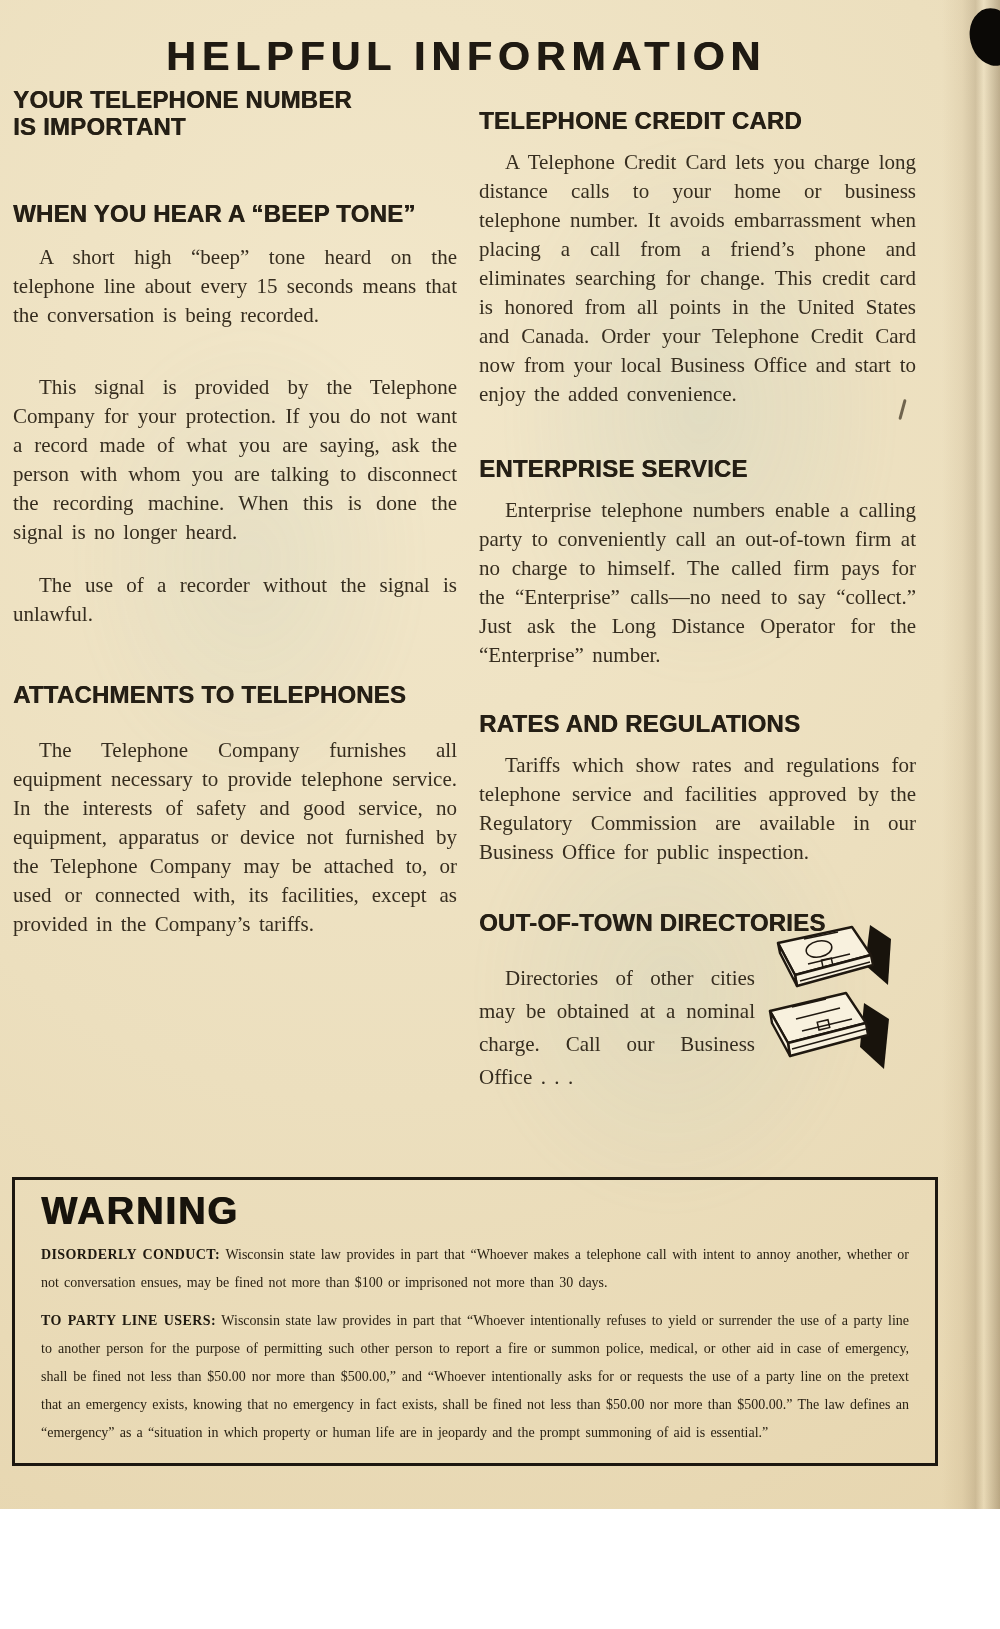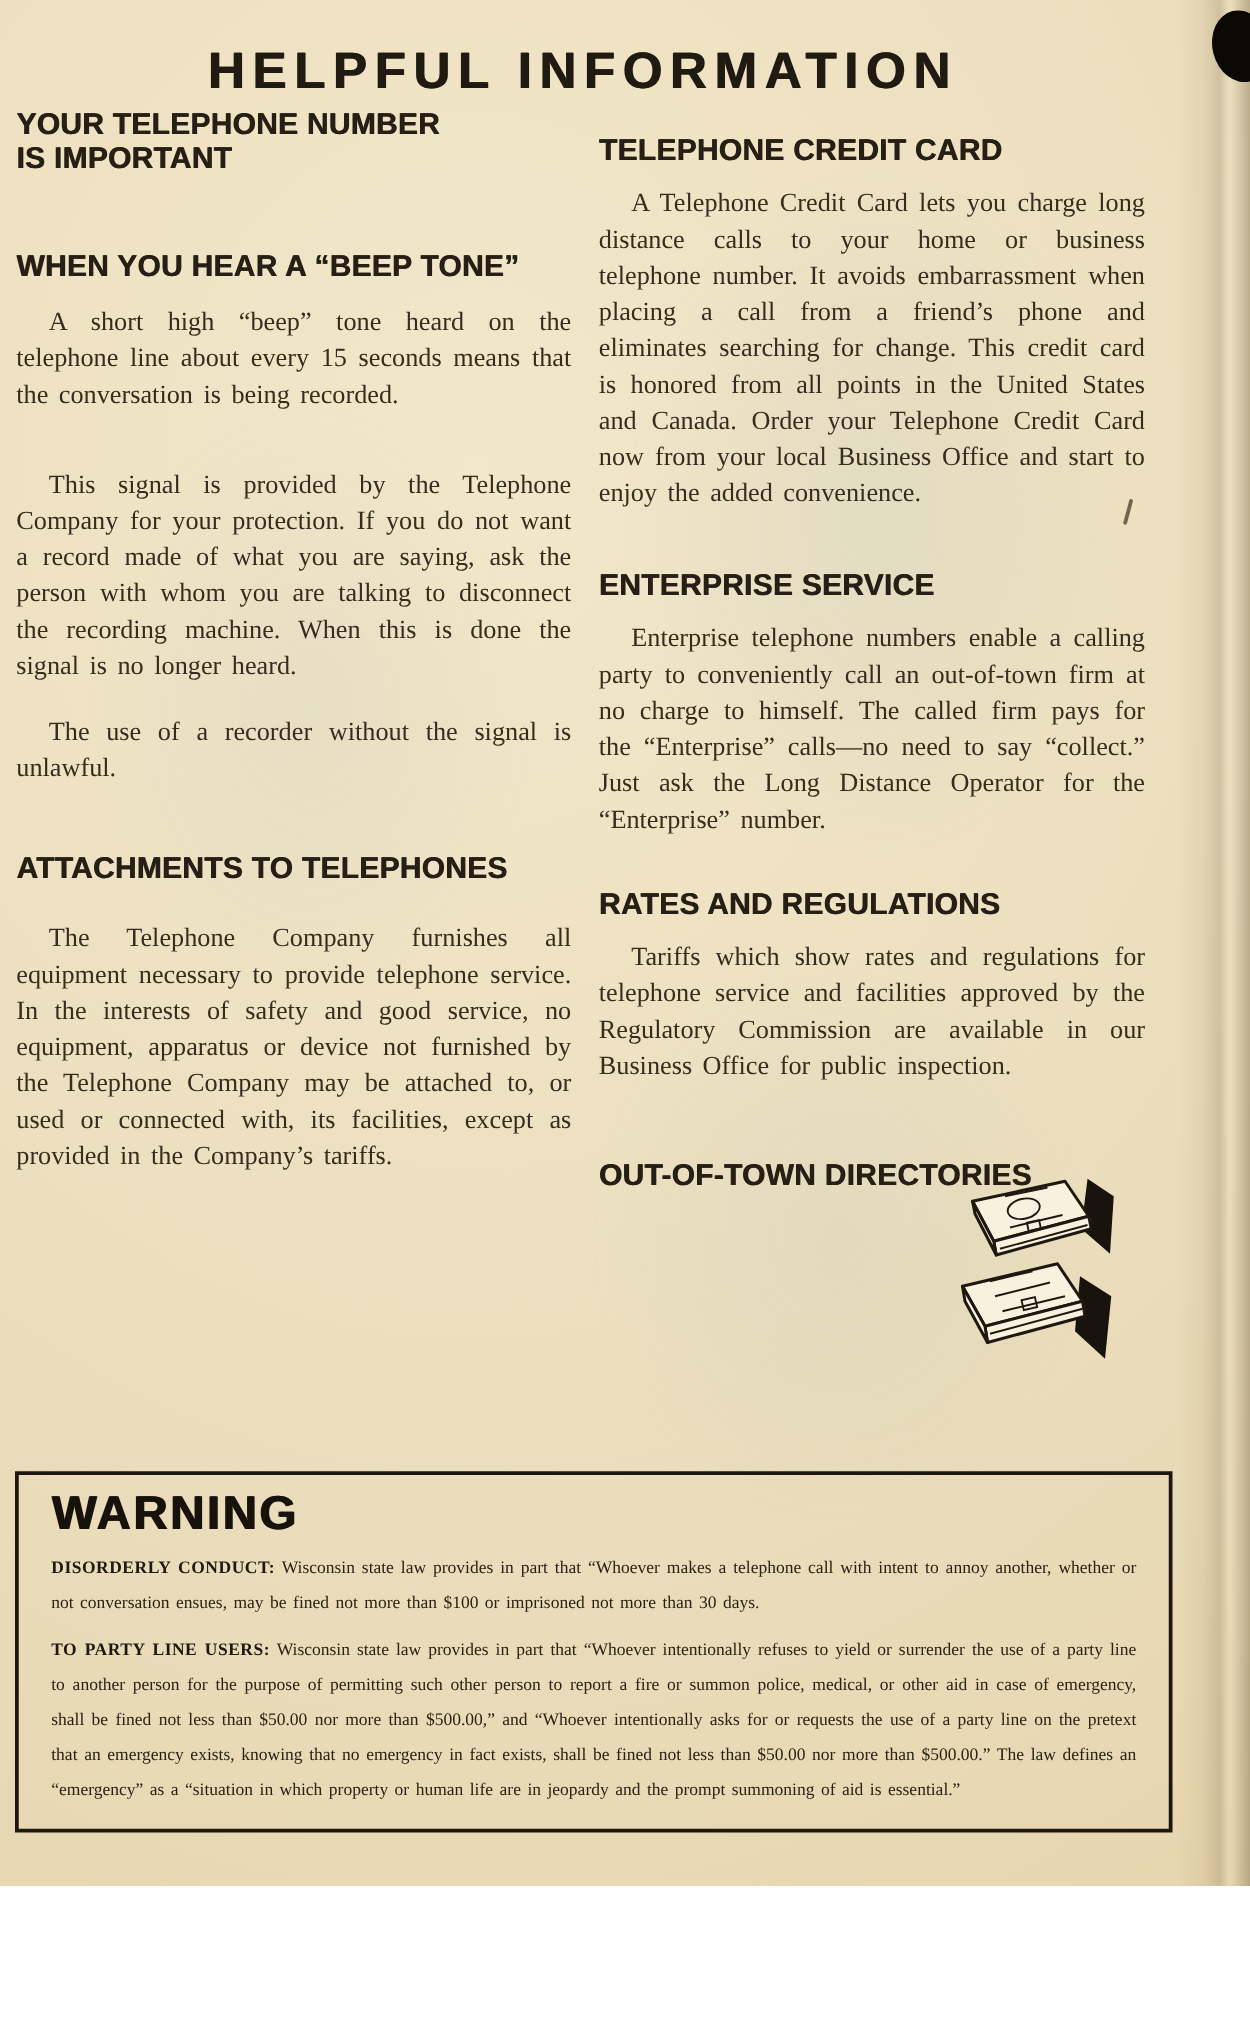--- a/index.html
+++ b/index.html
@@ -32,21 +32,21 @@
   .col-left  { left:13px;  top:86px; width:444px; }
   .col-right { left:479px; top:98px; width:437px; }
 
   .sec-h { font-family:"Liberation Sans", sans-serif; font-weight:bold; font-size:24px;
     line-height:1.13; letter-spacing:.2px; color:#251f15; white-space:pre-line;
     text-shadow:.5px 0 0 #251f15; }
   p.body { font-size:21px; line-height:29px; text-align:justify; word-spacing:.15em; color:#362d1f; }
   .indent { text-indent:26px; }
 
   .mt9{margin-top:9px}.mt14{margin-top:14px}.mt16{margin-top:16px}.mt24{margin-top:24px}
-  .mt26{margin-top:26px}.mt28{margin-top:28px}.mt40{margin-top:40px}.mt42{margin-top:60px}
+  .mt26{margin-top:26px}.mt28{margin-top:28px}.mt40{margin-top:40px}.mt42{margin-top:42px}
   .mt43{margin-top:43px}.mt46{margin-top:46px}.mt52{margin-top:52px}.mt60{margin-top:60px}
 
   .sec-dir { position:relative; }
   .dir-para { width:276px; line-height:33px !important; }
   .books { position:absolute; left:283px; top:6px; }
 
   .warning-box { position:absolute; left:12px; top:1177px; width:926px;
     border:3px solid #1c1710; padding:8px 26px 6px; }
   .warning-title { text-align:left; font-family:"Liberation Sans", sans-serif; font-weight:bold;
     font-size:38px; letter-spacing:2px; color:#17130c; text-shadow:1.1px 0 0 #17130c; margin:2px 0 8px; }
@@ -89,20 +89,21 @@
     <p class="body indent mt14">A Telephone Credit Card lets you charge long distance calls to your home or business telephone number. It avoids embarrassment when placing a call from a friend’s phone and eliminates searching for change. This credit card is honored from all points in the United States and Canada. Order your Telephone Credit Card now from your local Business Office and start to enjoy the added convenience.</p>
 
     <h2 class="sec-h mt46">ENTERPRISE SERVICE</h2>
     <p class="body indent mt14">Enterprise telephone numbers enable a calling party to conveniently call an out-of-town firm at no charge to himself. The called firm pays for the “Enterprise” calls—no need to say “collect.” Just ask the Long Distance Operator for the “Enterprise” number.</p>
 
     <h2 class="sec-h mt40">RATES AND REGULATIONS</h2>
     <p class="body indent mt14">Tariffs which show rates and regulations for telephone service and facilities approved by the Regulatory Commission are available in our Business Office for public inspection.</p>
 
     <div class="sec-dir mt42">
       <h2 class="sec-h">OUT-OF-TOWN DIRECTORIES</h2>
+      <p class="body indent dir-para mt26">Directories of other cities may be obtained at a nominal charge. Call our Business Office . . .</p>
       <svg class="books" width="132" height="162" viewBox="0 0 132 162">
         <g fill="#18130c">
           <path d="M108 10 L129 24 L126 70 L103 50 Z"></path>
           <path d="M102 88 L127 104 L122 154 L98 132 Z"></path>
         </g>
         <g fill="#f8f1de" stroke="#1f1810" stroke-width="2.4" stroke-linejoin="round">
           <path d="M16 28 L90 12 L109 40 L33 60 Z"></path>
           <path d="M33 60 L109 40 L111 50 L35 71 Z"></path>
           <path d="M16 28 L18 38 L35 71 L33 60 Z"></path>
         </g>

